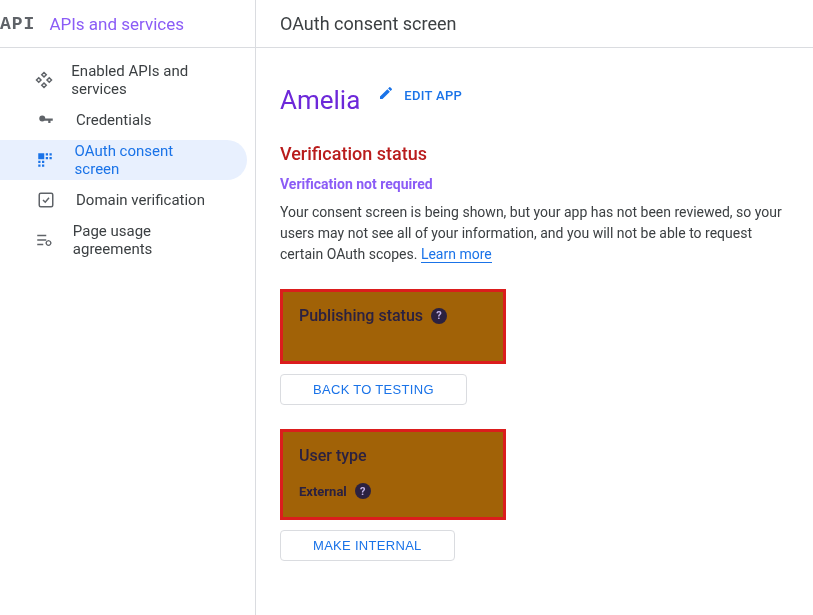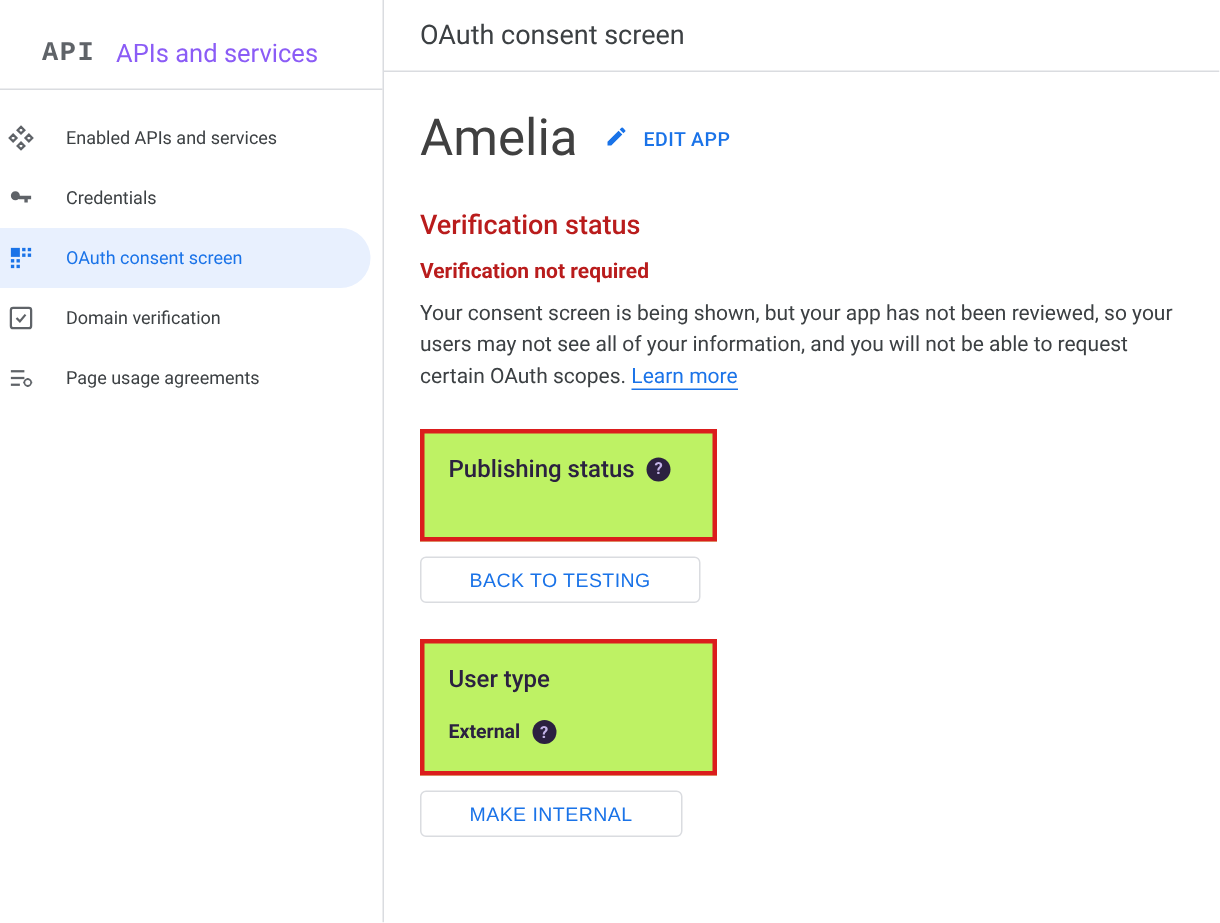--- a/index.html
+++ b/index.html
@@ -1,39 +1,39 @@
 <!DOCTYPE html>
 <html><head>
   <meta charset="utf-8">
   <style>
     * { box-sizing: border-box; margin: 0; padding: 0; }
     body { font-family: Roboto, "Helvetica Neue", Arial, sans-serif; color: #3c4043; background: #fff; width: 813px; height: 615px; overflow: hidden; }
     .app { display: flex; height: 100%; }
     .sidebar { width: 256px; border-right: 1px solid #dadce0; }
-    .sidebar-header { display: flex; align-items: center; height: 48px; padding: 0 28px; border-bottom: 1px solid #dadce0; margin-top: 12px; }
+    .sidebar-header { display: flex; align-items: center; height: 48px; padding: 0 0; border-bottom: 1px solid #dadce0; }
     .sidebar-header .logo { font-family: "Courier New", monospace; font-weight: 700; font-size: 18px; letter-spacing: 1px; color: #5f6368; margin-right: 14px; }
     .sidebar-header .title { font-size: 17px; color: #8b5cf6; }
     .sidebar-items { padding-top: 12px; }
-    .sidebar-item { display: flex; align-items: center; height: 40px; padding: 0 2px; cursor: pointer; font-size: 12px; color: #3c4043; border-radius: 0 20px 20px 0; margin-right: 8px; }
+    .sidebar-item { display: flex; align-items: center; height: 40px; padding: 0 34px; cursor: pointer; font-size: 15px; color: #3c4043; border-radius: 0 20px 20px 0; margin-right: 8px; }
     .sidebar-item .icon { width: 24px; height: 24px; display: flex; align-items: center; justify-content: center; margin-right: 18px; color: #5f6368; }
     .sidebar-item.active { background: #e8f0fe; color: #1a73e8; }
     .sidebar-item.active .icon { color: #1a73e8; }
     .main { flex: 1; display: flex; flex-direction: column; }
     .main-header { height: 48px; border-bottom: 1px solid #dadce0; display: flex; align-items: center; padding: 0 24px; font-size: 18px; color: #3c4043; }
     .main-content { padding: 24px; overflow: auto; }
     .app-row { display: flex; align-items: center; gap: 18px; margin-bottom: 28px; }
-    .app-name { font-size: 34px; font-weight: 400; color: #404040; }
+    .app-name { font-size: 26px; font-weight: 400; color: #6d28d9; margin-top: 13px; }
     .edit-link { color: #1a73e8; font-size: 13px; font-weight: 500; display: flex; align-items: flex-end; gap: 8px; cursor: pointer; letter-spacing: .3px; }
     .edit-link .icon { width: 18px; height: 18px; }
     h2 { font-size: 18px; font-weight: 500; color: #b91c1c; margin-bottom: 12px; }
-    h3 { font-size: 14px; font-weight: 700; color: #b91c1c; margin-bottom: 10px; }
+    h3 { font-size: 14px; font-weight: 700; color: #8b5cf6; margin-bottom: 10px; }
     .body-text { font-size: 14px; color: #3c4043; line-height: 1.5; }
     .body-text a { color: #1a73e8; text-decoration: none; border-bottom: 1px solid #1a73e8; }
     .section { margin-bottom: 24px; }
-    .highlight-box { background: #bef264; border: 3px solid #db1d1d; padding: 14px 16px 18px; width: 198px; margin-top: 14px; }
+    .highlight-box { background: #a16207; border: 3px solid #db1d1d; padding: 14px 16px 18px; width: 226px; margin-top: 14px; }
     .highlight-box h2 { font-size: 16px; font-weight: 500; color: #2b2140; display: flex; align-items: center; gap: 8px; margin-bottom: 18px; }
     .highlight-box .status-text { font-size: 13px; font-weight: 700; color: #2b2140; display: flex; align-items: center; gap: 8px; }
     .help-icon { width: 16px; height: 16px; border-radius: 50%; background: #2b2140; color: #c3b4e8; font-size: 11px; font-weight: 700; display: inline-flex; align-items: center; justify-content: center; }
     .btn { display: inline-block; border: 1px solid #dadce0; border-radius: 4px; padding: 7px 32px; font-size: 13px; font-weight: 500; color: #1a73e8; background: #fff; cursor: pointer; letter-spacing: .3px; margin-top: 10px; }
     svg { display: block; }
   </style>
 </head>
 <body>
 
 <div class="app">

